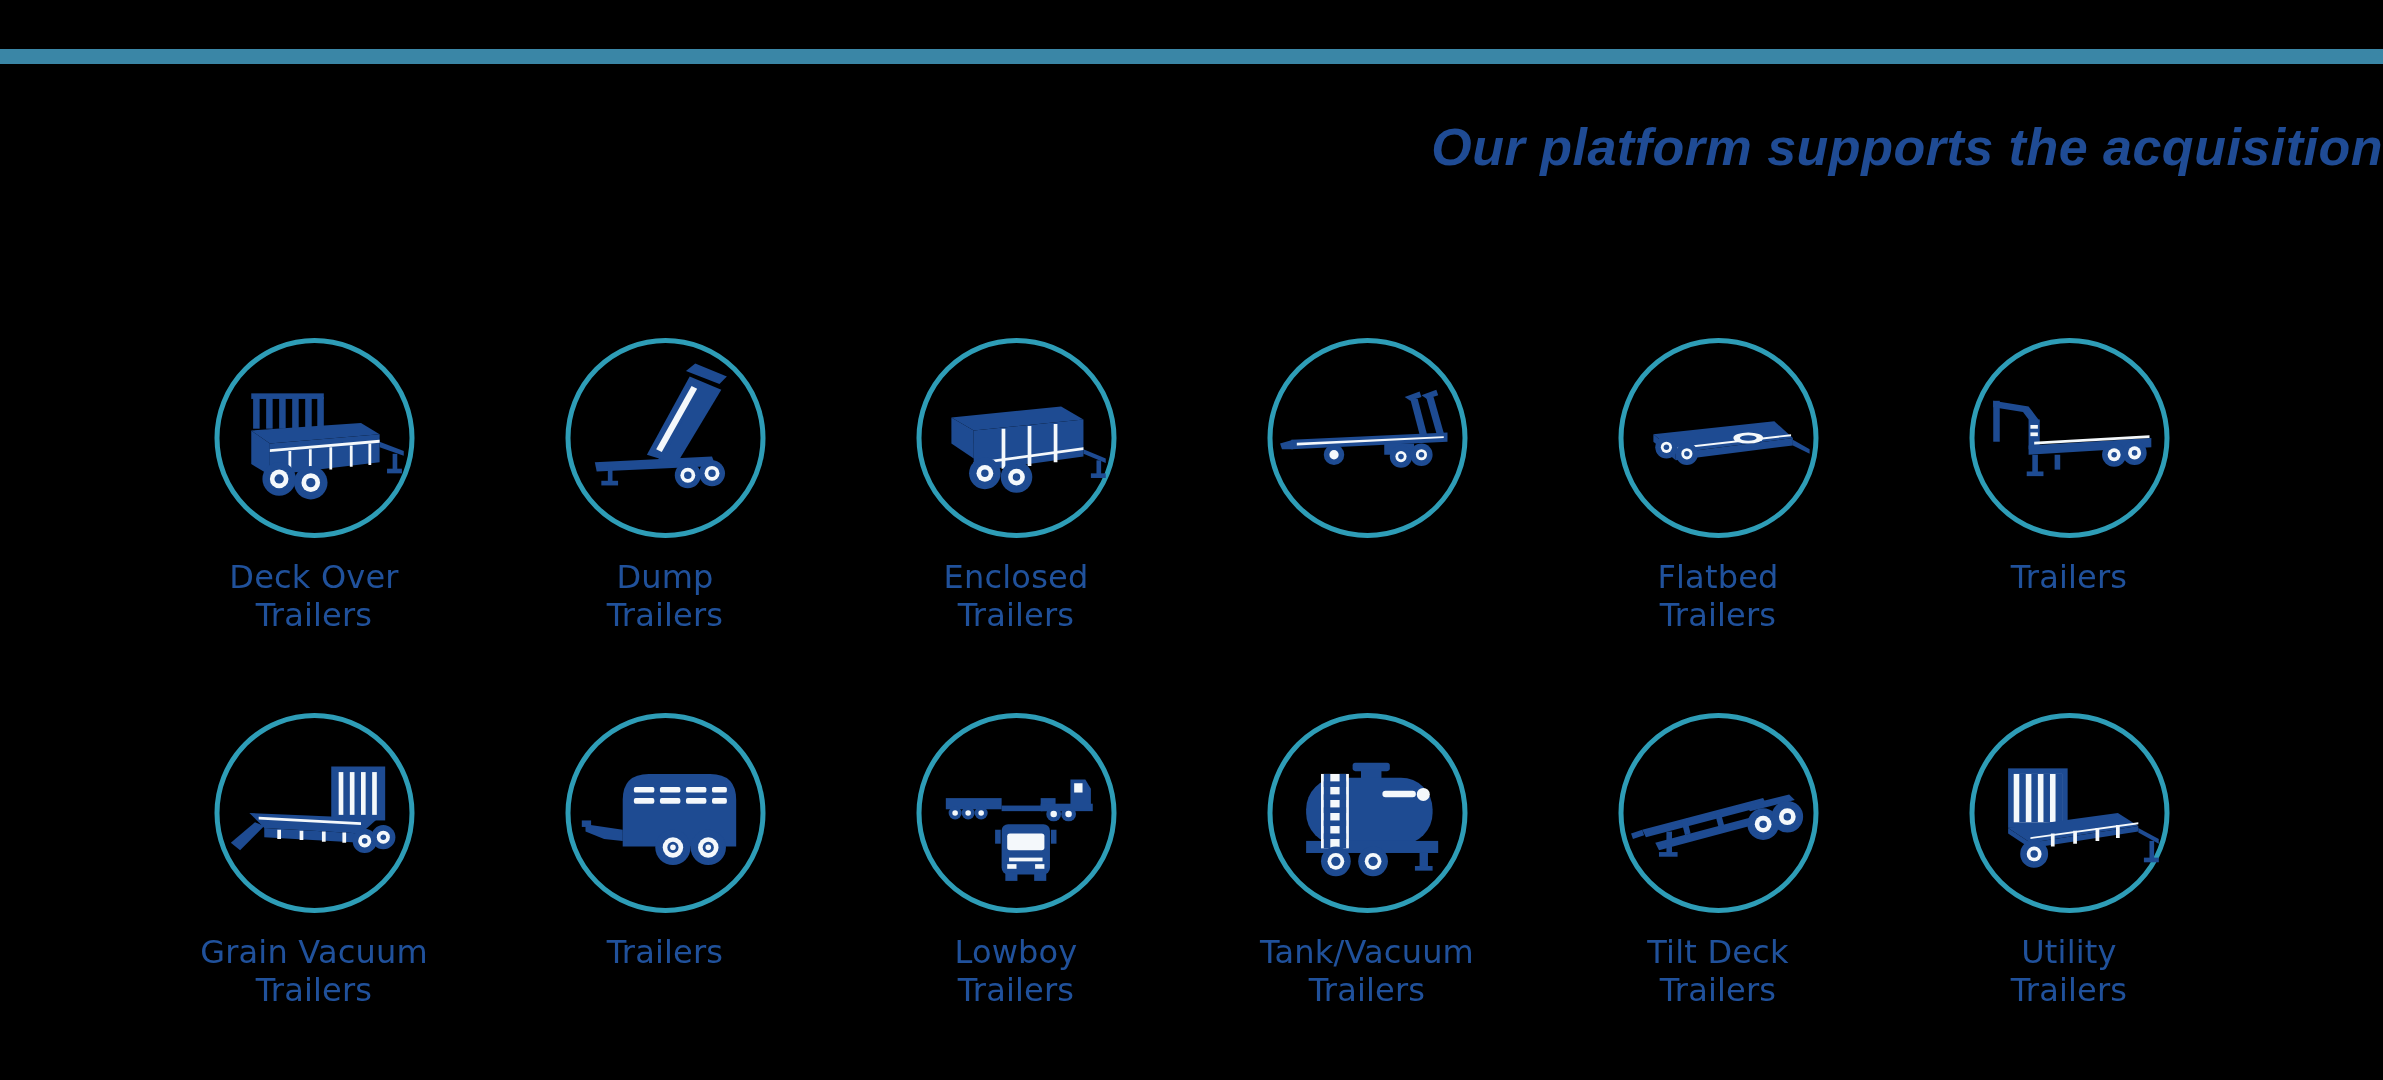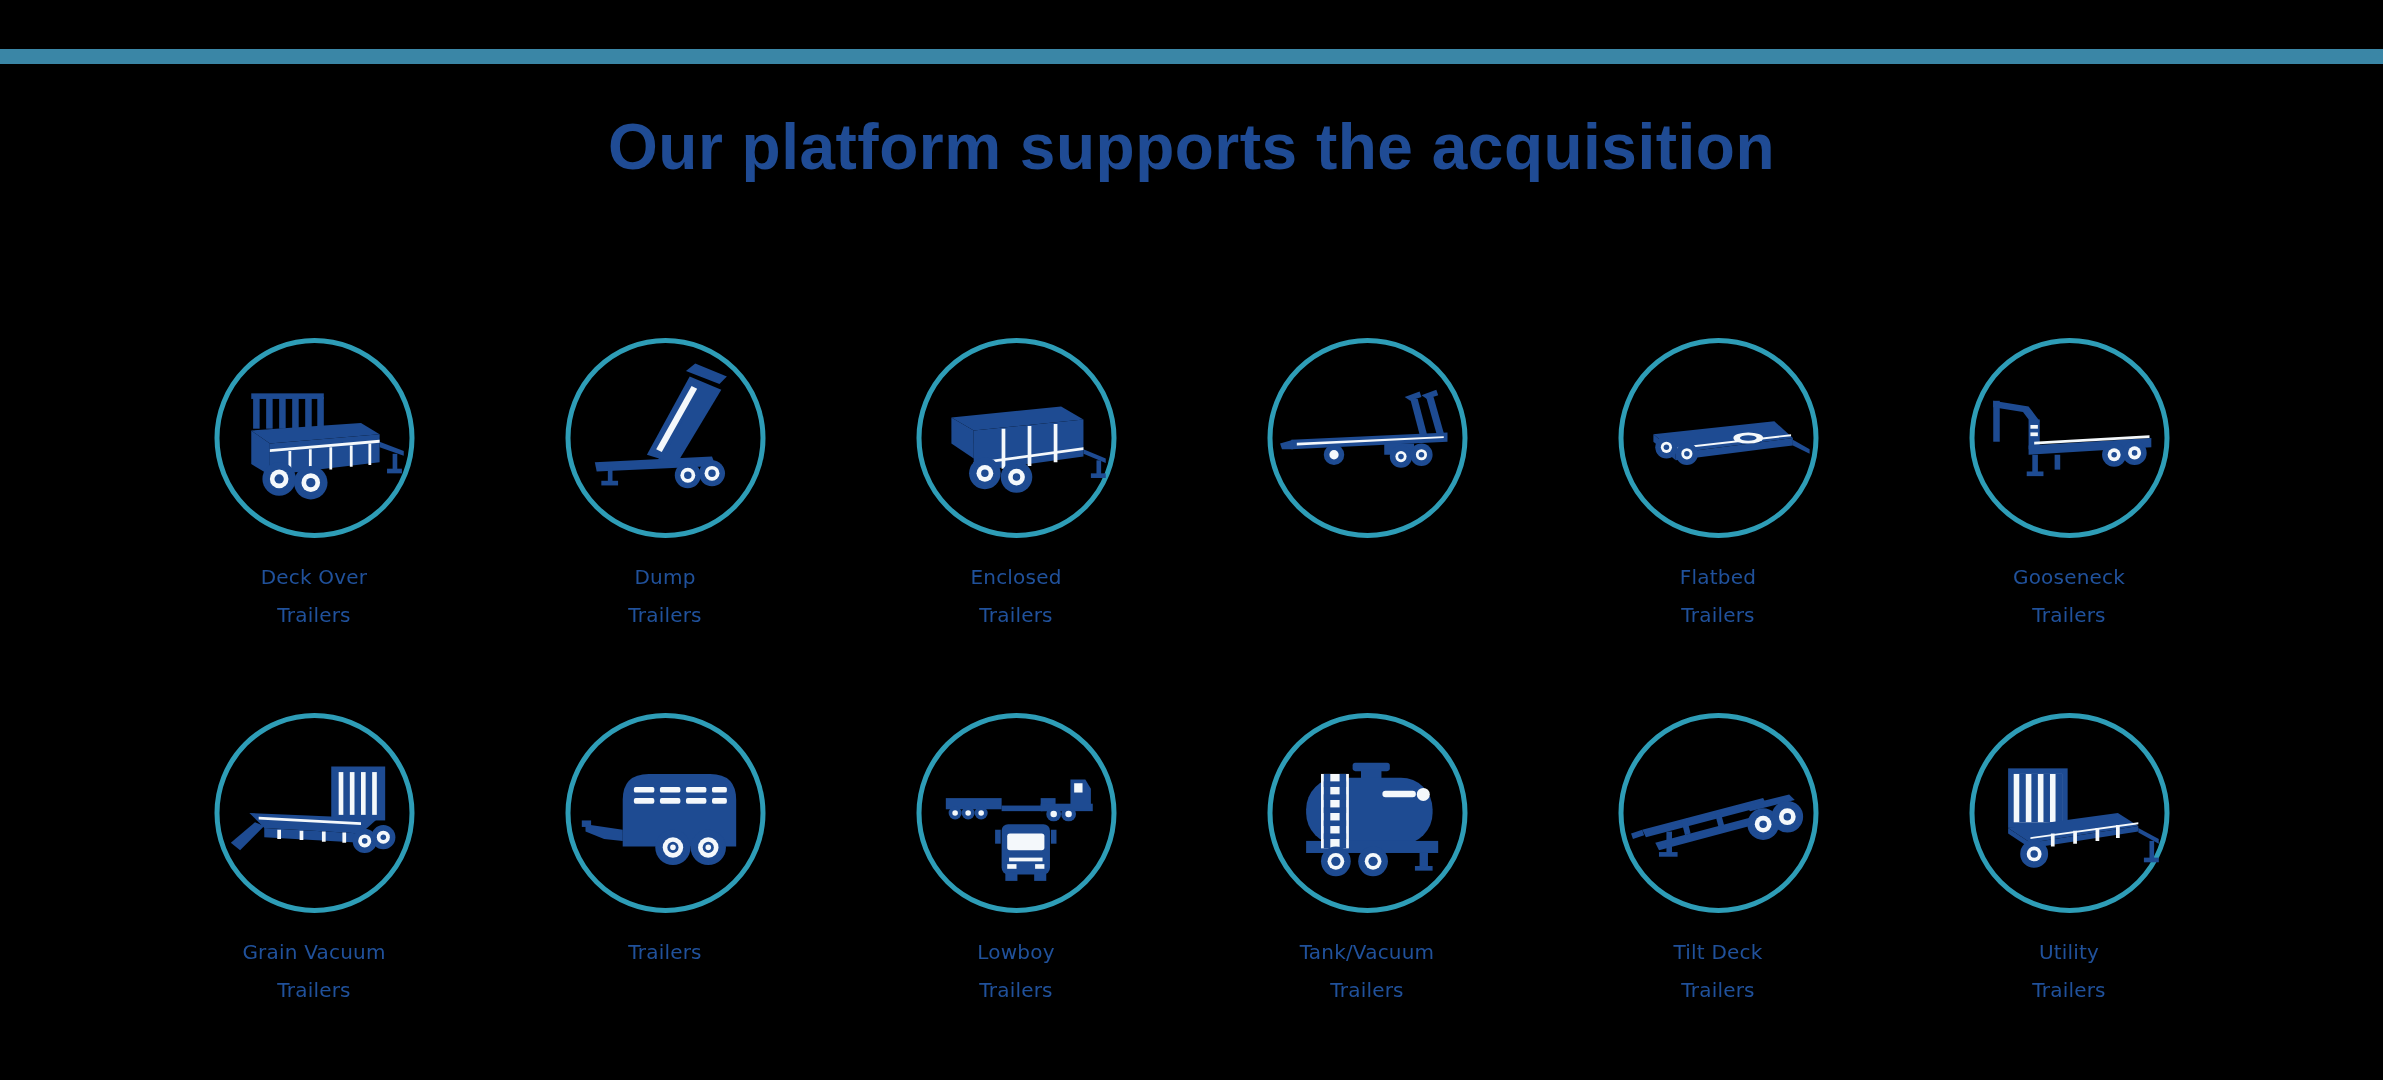--- a/index.html
+++ b/index.html
@@ -11,39 +11,39 @@
     --heading:#1F4B94;
     --label:#20519B;
   }
   html,body{margin:0;padding:0;background:#000;}
   .page{
     position:relative;width:2383px;height:1080px;background:var(--bg);
     overflow:hidden;font-family:"Liberation Sans",sans-serif;
   }
   .top-bar{position:absolute;top:49px;left:0;width:100%;height:15px;background:var(--bar);}
   .title-block{
-    position:absolute;top:104px;left:0;width:100%;text-align:center;
-    color:var(--heading);font-weight:700;font-size:64px;line-height:86px;letter-spacing:.5px;
+    position:absolute;top:104px;left:0;width:100%;text-align:right;
+    color:var(--heading);font-weight:700;font-size:52px;line-height:86px;letter-spacing:.5px;font-style:italic;
   }
   .grid{
     position:absolute;top:338px;left:50%;transform:translateX(-50%);
     display:grid;grid-template-columns:repeat(6,200px);column-gap:151px;grid-auto-rows:375px;
   }
   .card{position:relative;width:200px;}
   .circle{
     box-sizing:border-box;width:200px;height:200px;border:5px solid var(--teal);
     border-radius:50%;display:flex;align-items:center;justify-content:center;
   }
   .circle svg{width:186px;height:186px;display:block;}
   .ink{fill:var(--ink);}
   .lt{fill:var(--lt);}
   .label{
     width:360px;margin:20px 0 0 -80px;text-align:center;color:var(--label);
     font-family:"DejaVu Sans","Liberation Sans",sans-serif;
-    font-size:20px;line-height:38px;font-weight:400;letter-spacing:.2px;
+    font-size:32px;line-height:38px;font-weight:400;letter-spacing:.2px;
   }
 </style>
 </head>
 <body>
 
 <div class="page">
   <div class="top-bar"></div>
 
   <div class="title-block">
     <div>Our platform supports the acquisition</div>
@@ -218,21 +218,20 @@
             </g>
             <circle class="ink" cx="148" cy="118" r="13"></circle>
             <circle class="lt" cx="148" cy="118" r="7"></circle>
             <circle class="ink" cx="148" cy="118" r="3"></circle>
             <circle class="ink" cx="170" cy="116" r="13"></circle>
             <circle class="lt" cx="170" cy="116" r="7"></circle>
             <circle class="ink" cx="170" cy="116" r="3"></circle>
           </svg>
         </div>
         <div class="label">
-          <div>Gooseneck</div>
           <div>Trailers</div>
         </div>
       </div>
       <div class="card">
         <div class="circle">
           <svg viewBox="0 0 200 200">
             <g class="ink">
               <rect x="118" y="50" width="58" height="58"></rect>
               <polygon points="30,100 168,106 150,122 46,116"></polygon>
               <polygon points="46,116 150,122 150,132 46,126"></polygon>

